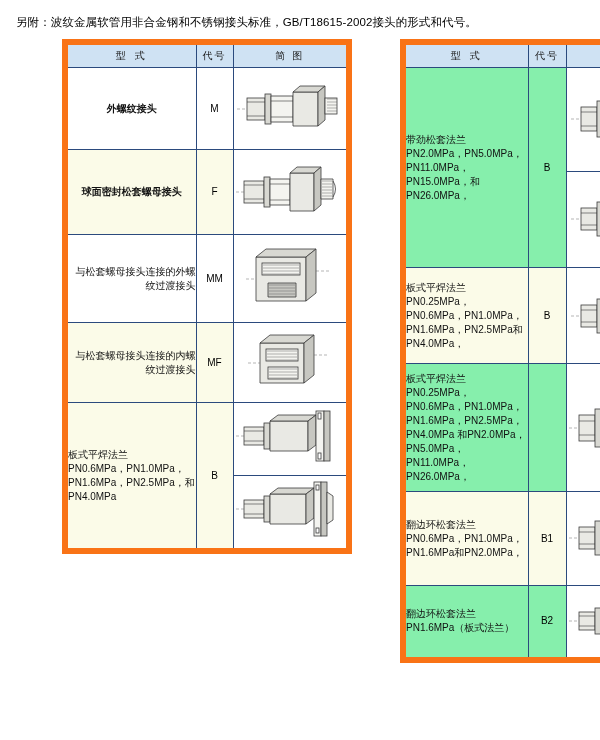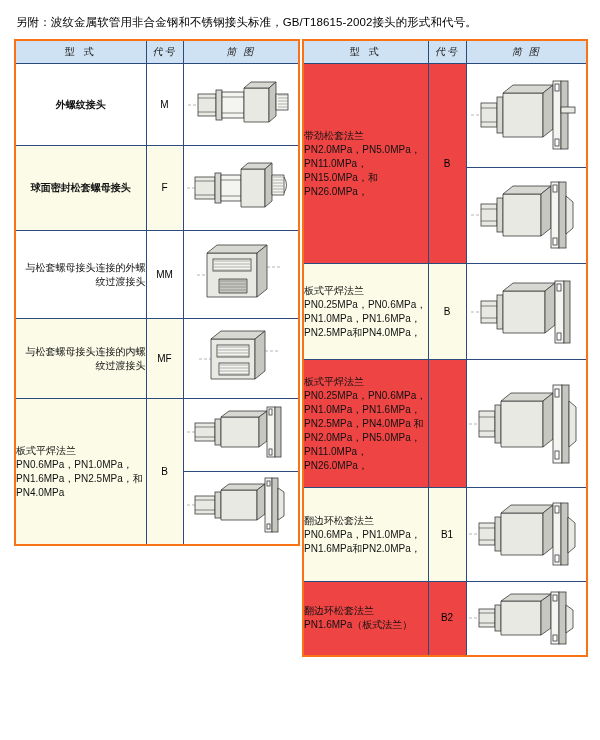--- a/index.html
+++ b/index.html
@@ -31,39 +31,40 @@
   }
   .tables {
     display: flex;
     flex-direction: row;
     align-items: flex-start;
     gap: 0px;
   }
   table.spec {
     border-collapse: collapse;
     table-layout: fixed;
-    border: 2px solid #f97316;
+    border: 6px solid #f97316;
+    margin-left: 48px;
   }
   table.spec td, table.spec th {
     border: 1px solid #2b4a7d;
     padding: 0;
     vertical-align: middle;
     font-size: 10px;
     line-height: 14px;
   }
   thead th {
     background: #cfe2f3;
     height: 22px;
     font-weight: normal;
     font-size: 10.5px;
     color: #1a1a1a;
     letter-spacing: 3px;
     text-align: center;
   }
-  thead th.code-h, thead th.fig-h { letter-spacing: 2px; font-style: italic; }
+  thead th.code-h, thead th.fig-h { letter-spacing: 2px; }
   .left-table  { width: 286px; }
   .right-table { width: 286px; margin-left: 2px; }
 
   .c-type { width: 131px; }
   .c-code { width: 37px; }
   .c-fig  { width: 116px; }
   .r-type { width: 125px; }
   .r-code { width: 38px; }
   .r-fig  { width: 121px; }
 
@@ -81,21 +82,21 @@
     font-size: 11px;
   }
   td.fig {
     padding: 0;
     text-align: center;
     background: #ffffff;
   }
   tr.shade td.type, tr.shade td.code { background: #fbfbe8; }
   tr.plain td.type, tr.plain td.code { background: #ffffff; }
   td.shadecell { background: #fbfbe8; }
-  td.plaincell { background: #ef4444; }
+  td.plaincell { background: #86efac; }
 
   .fig-wrap {
     display: block;
     width: 100%;
     height: 100%;
     line-height: 0;
   }
   svg { display: block; margin: 0 auto; }
   .ln { stroke: #3a3a3a; stroke-width: 0.8; fill: none; }
   .ln2 { stroke: #3a3a3a; stroke-width: 0.6; fill: none; }

